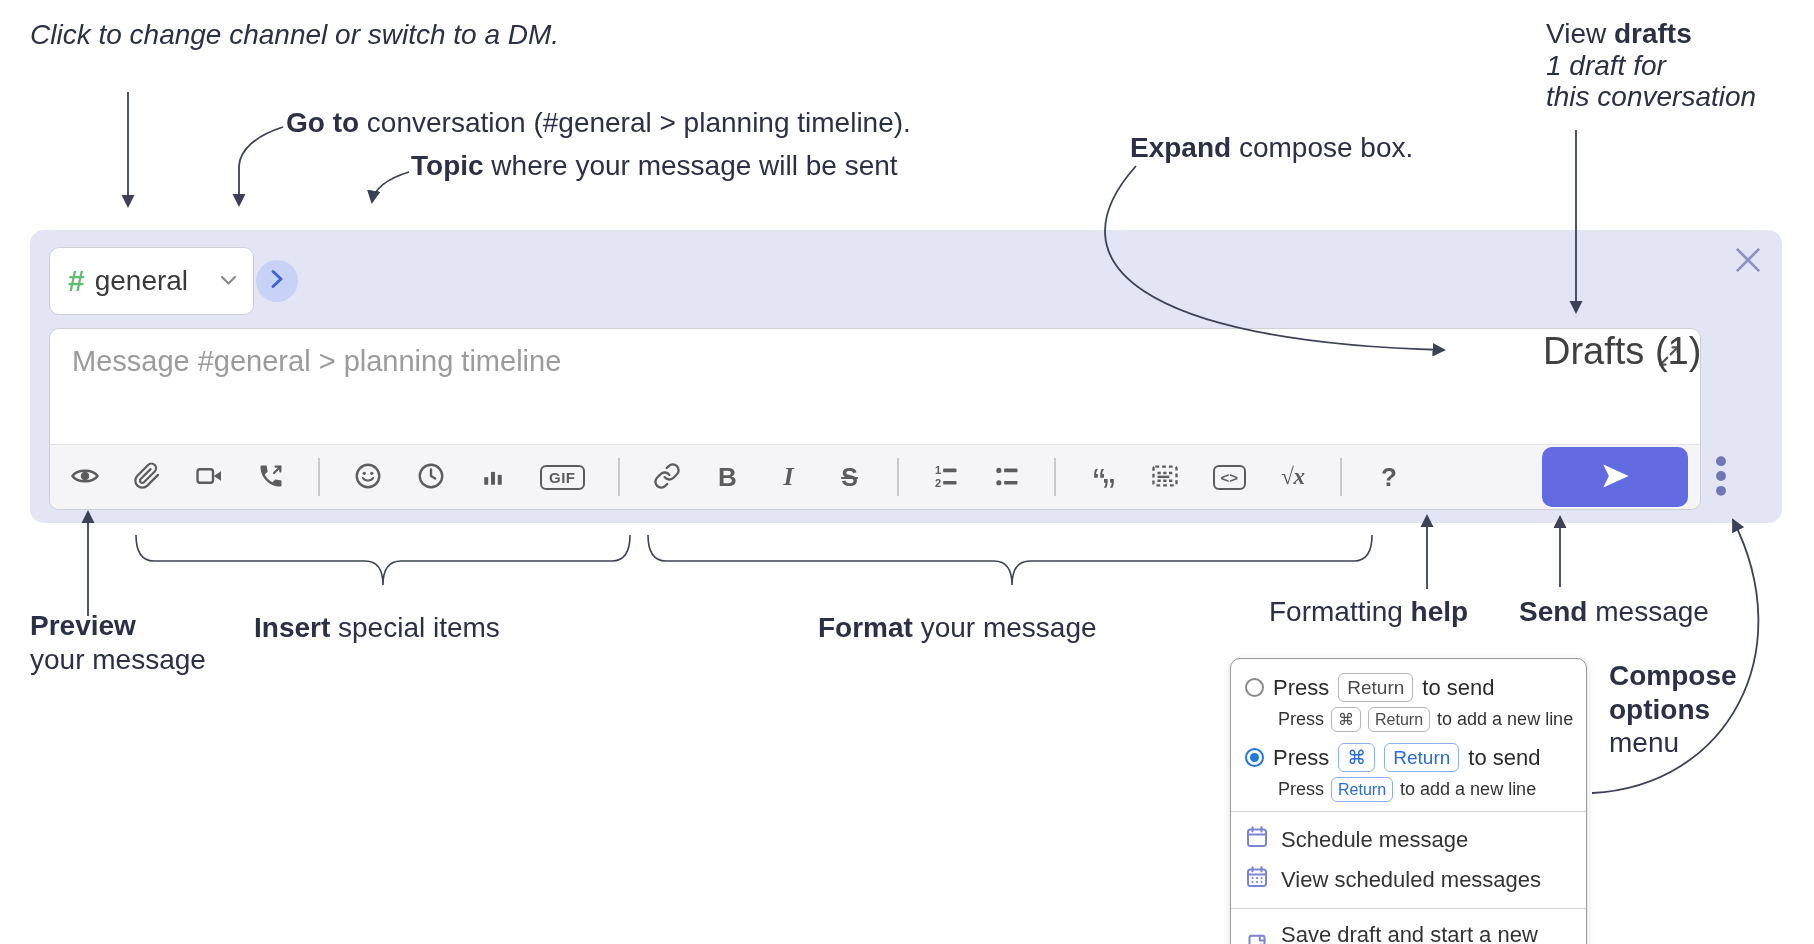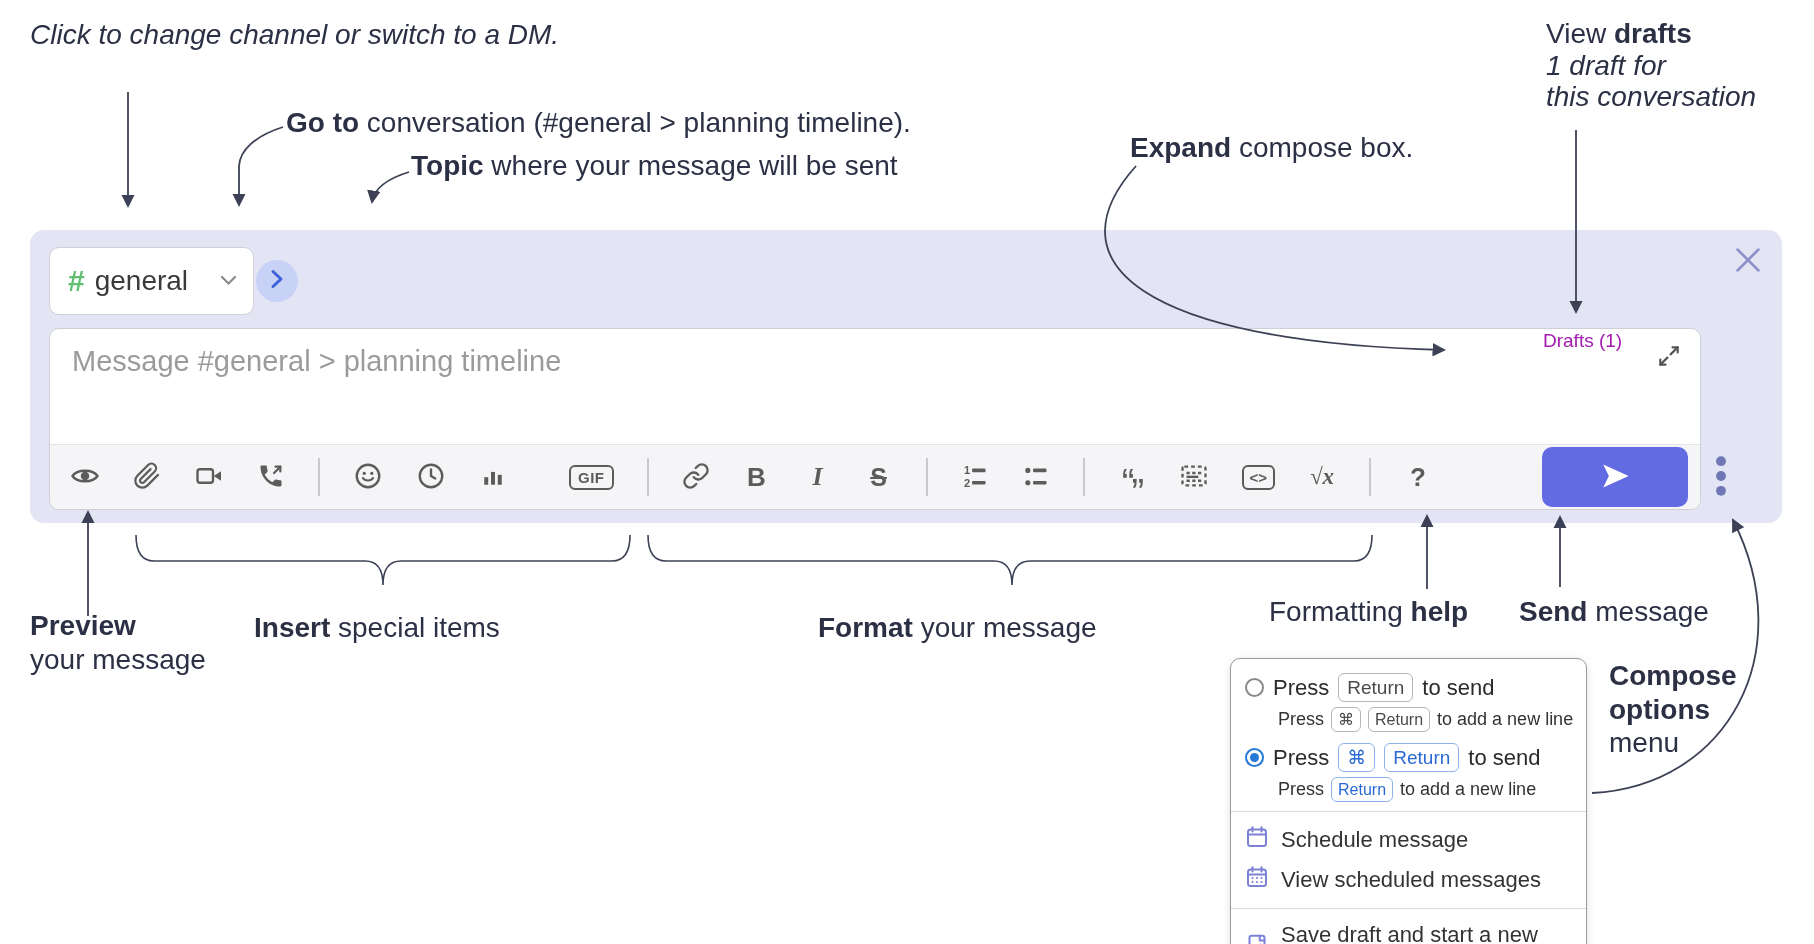--- a/index.html
+++ b/index.html
@@ -39,25 +39,25 @@
   .toolbar{position:absolute;left:0;right:0;bottom:0;height:64px;background:#f5f5f7;
     border-top:1px solid #e4e4e6;border-radius:0 0 10px 10px;
     display:flex;align-items:center;padding:0 20px;gap:33px;color:#5c5c5c;}
   .toolbar .sep{width:2px;height:38px;background:#c9c9cd;flex:none;}
   .tbtn{color:#5c5c5c;flex:none;height:44px;min-width:28px;}
   .tb-letter{font-size:26px;font-weight:700;color:#5c5c5c;}
   .tb-italic{font-family:"Liberation Serif","DejaVu Serif",serif;font-style:italic;font-weight:600;}
   .tb-strike{text-decoration:line-through;font-weight:600;font-size:25px;}
   .tb-math{font-size:23px;font-weight:600;font-family:"Liberation Serif","DejaVu Serif",serif;font-style:italic;}
   .tb-help{font-size:26px;font-weight:600;}
-  .gif-badge{border:2.5px solid #5c5c5c;border-radius:6px;padding:2px 7px;font-size:15px;font-weight:700;letter-spacing:.5px;margin-left:29px;}
+  .gif-badge{border:2.5px solid #5c5c5c;border-radius:6px;padding:2px 7px;font-size:15px;font-weight:700;letter-spacing:.5px;}
   .code-badge{border:2.5px solid #5c5c5c;border-radius:6px;padding:2px 6px;font-size:15px;font-weight:700;}
   .quote-glyph{font-size:38px;line-height:10px;letter-spacing:-3px;position:relative;top:6px;}
   .quote-glyph .q2{position:relative;top:10px;}
-  .drafts-link{position:absolute;left:1513px;top:100px;font-size:19px;color:#a21caf;cursor:pointer;}
+  .drafts-link{position:absolute;left:1513px;top:100px;font-size:38px;color:#404040;cursor:pointer;}
   .send-btn{position:absolute;left:1512px;top:217px;width:146px;height:60px;border:none;border-radius:10px;
     background:#636be2;display:flex;align-items:center;justify-content:center;cursor:pointer;}
   .kebab-btn{position:absolute;left:1669px;top:225px;width:44px;height:44px;}
   .close-btn{position:absolute;left:1700px;top:12px;width:36px;height:36px;}
   
   .popup{position:absolute;left:1230px;top:658px;width:355px;background:#fff;z-index:5;
     border:1.5px solid #9a9a9a;border-radius:10px;box-shadow:0 2px 8px rgba(0,0,0,.12);
     padding:12px 0 10px 0;color:#2b2b2b;}
   .opt-row{display:flex;align-items:center;gap:9px;padding:2px 14px;font-size:22px;}
   .opt-sub{display:flex;align-items:center;gap:7px;margin:3px 0 9px 47px;font-size:18px;color:#333;}

